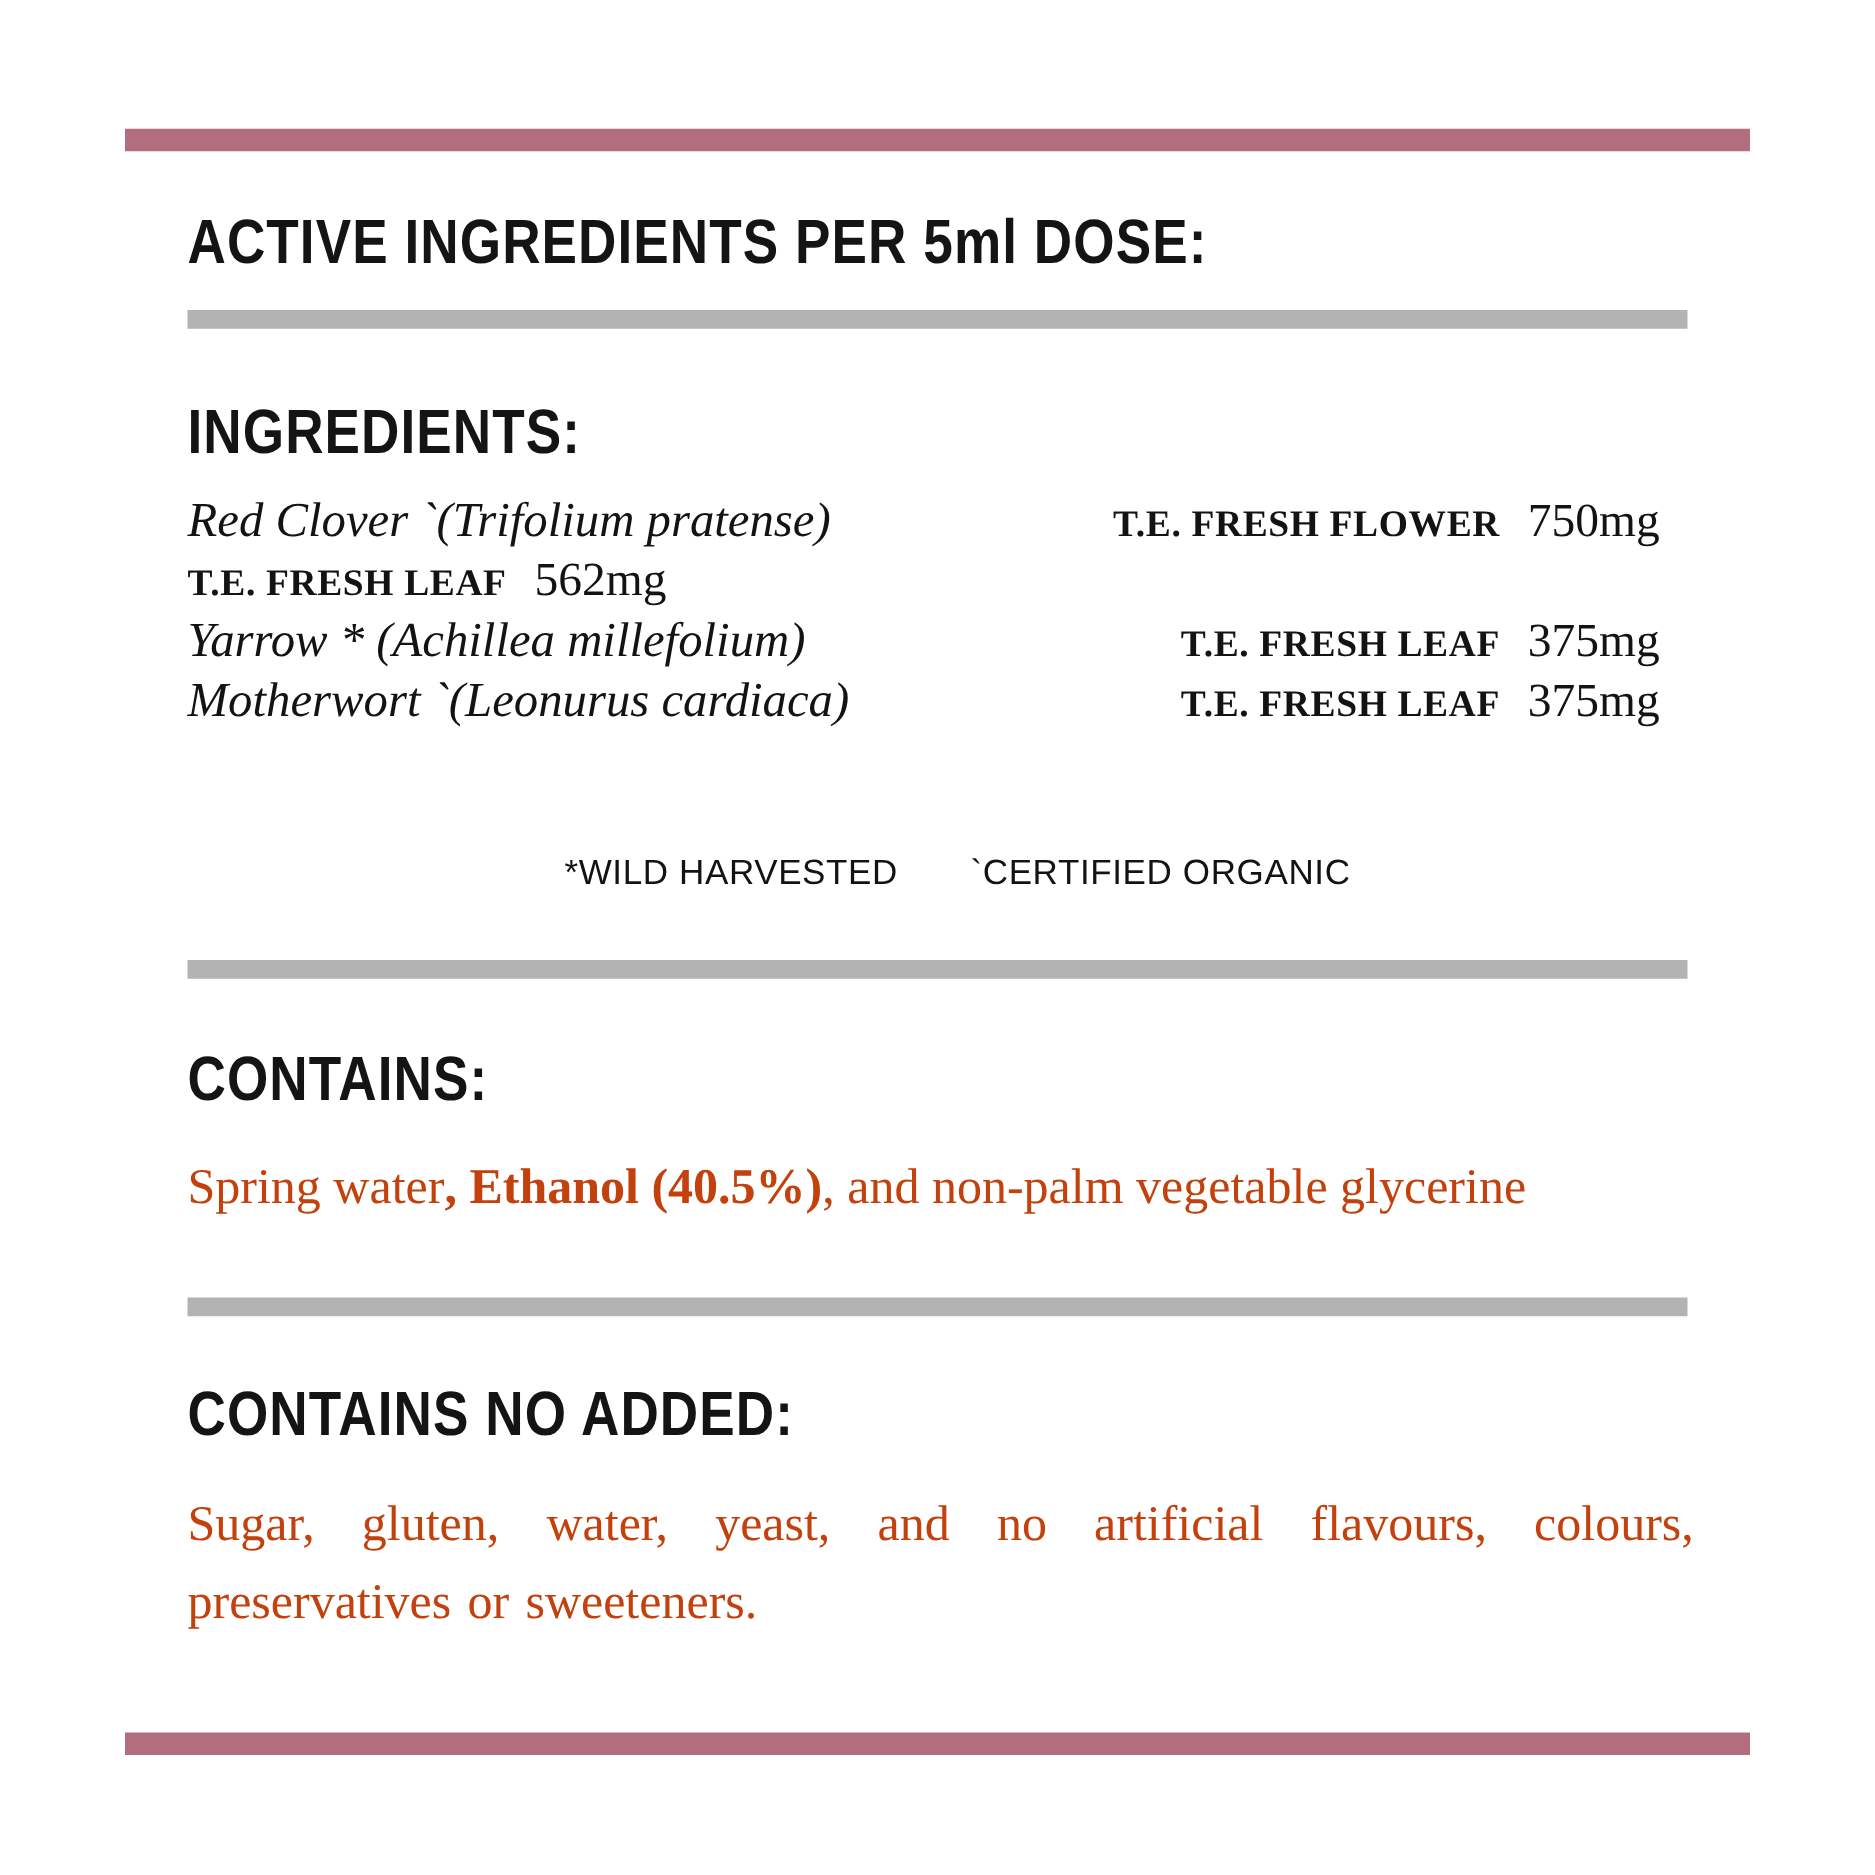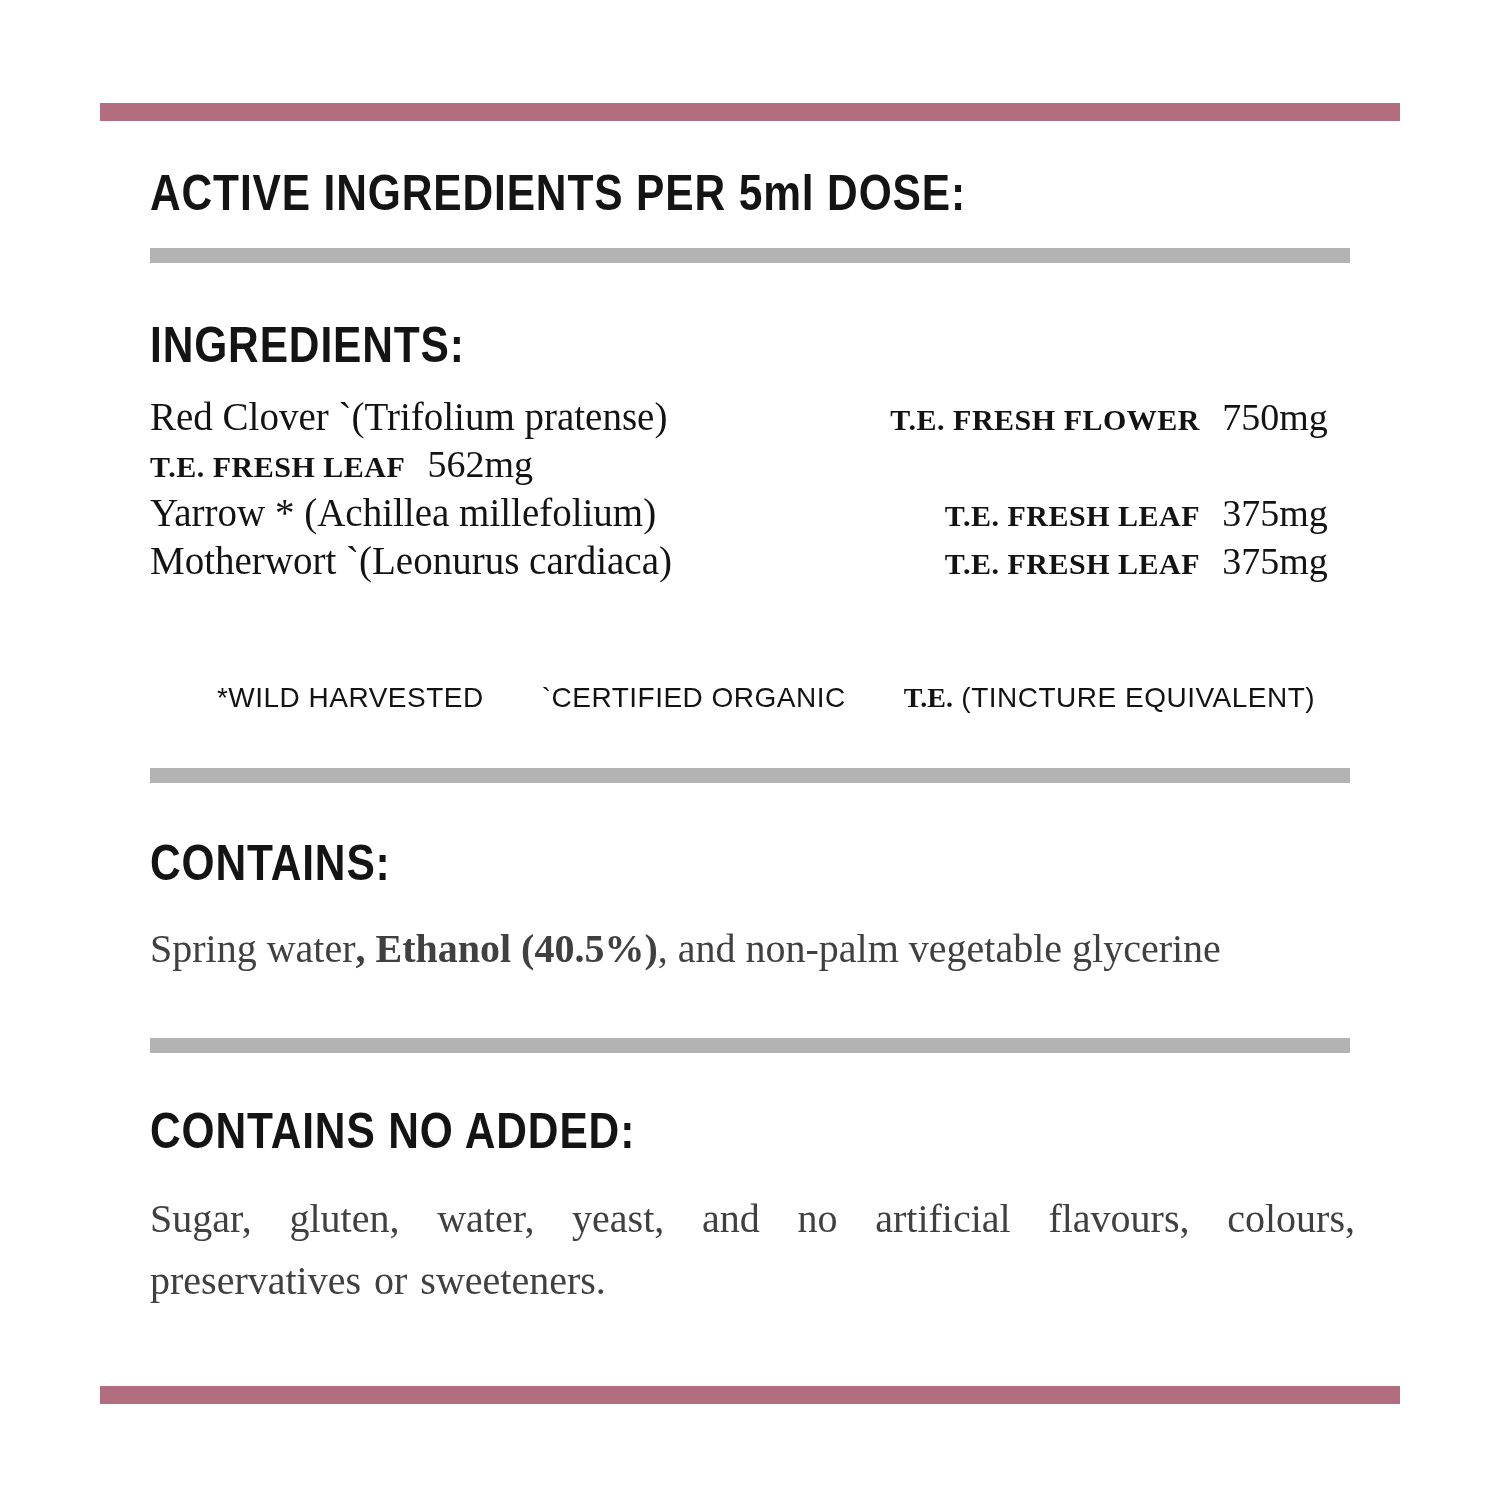--- a/index.html
+++ b/index.html
@@ -51,20 +51,21 @@
   .rows{
     position:absolute;left:150px;top:394px;width:1200px;
   }
   .ing-row{
     display:flex;align-items:baseline;
     height:48px;
   }
   .ing-name{
     flex:1;
     font-family:"Liberation Serif", serif;
+    font-style:italic;
     font-size:39px;
     white-space:nowrap;
   }
   .ing-te{
     font-family:"Liberation Serif", serif;
     font-weight:bold;
     font-size:30px;
     letter-spacing:0.5px;
     white-space:nowrap;
     text-align:left;
@@ -89,21 +90,21 @@
     font-family:"Liberation Serif", serif;
     font-weight:bold;
     letter-spacing:0;
   }
 
   .body-text{
     position:absolute;left:150px;width:1205px;
     font-family:"Liberation Serif", serif;
     font-size:40px;
     line-height:62px;
-    color:#404040;
+    color:#c2410c;
   }
   .body-contains{top:918px;white-space:nowrap;}
   .body-contains .bold{font-weight:bold;}
   .body-noadded{top:1188px;text-align:justify;word-spacing:3px;}
 </style>
 </head>
 <body>
 
 <div class="page">
 
@@ -133,24 +134,20 @@
     <div class="ing-row">
       <span class="ing-name">Motherwort `(Leonurus cardiaca)</span>
       <span class="ing-te">T.E. FRESH LEAF</span>
       <span class="ing-amount">375mg</span>
     </div>
   </div>
 
   <div class="footnote">
     <span>*WILD HARVESTED</span>
     <span>`CERTIFIED ORGANIC</span>
-    <span>
-      <span class="te-abbr">T.E.</span>
-      <span>(TINCTURE EQUIVALENT)</span>
-    </span>
   </div>
 
   <div class="divider d2"></div>
 
   <div class="heading h-contains">CONTAINS:</div>
 
   <div class="body-text body-contains">
     <span>Spring water</span><span class="bold">, Ethanol (40.5%)</span><span>, and non-palm vegetable glycerine</span>
   </div>
 

